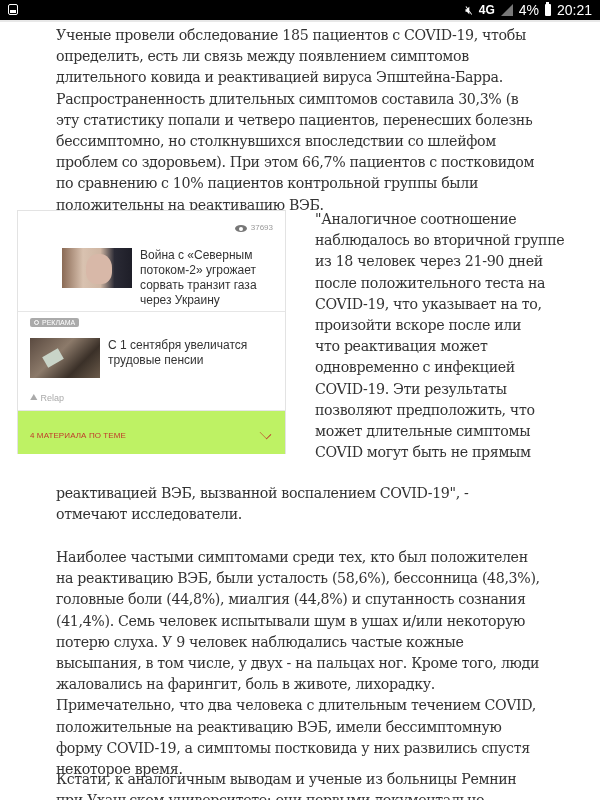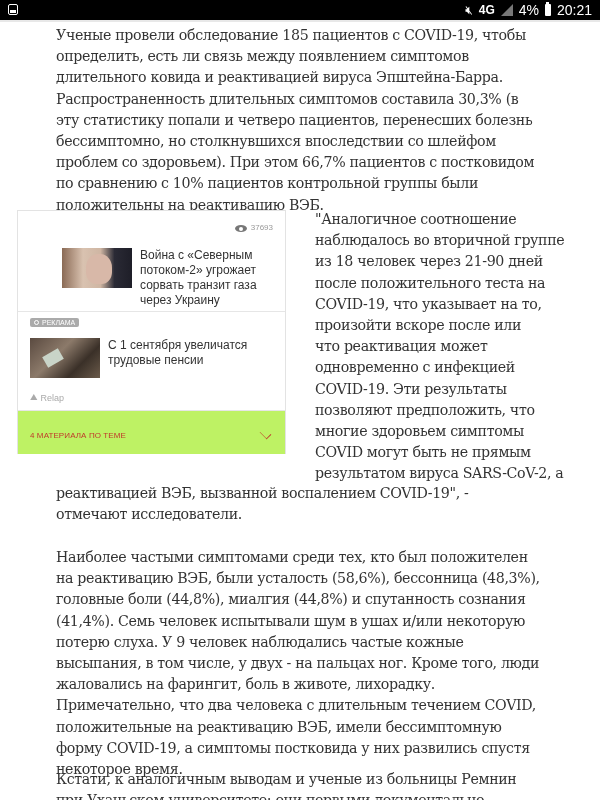--- a/index.html
+++ b/index.html
@@ -93,20 +93,19 @@
   <div>"Аналогичное соотношение</div>
   <div>наблюдалось во вторичной группе</div>
   <div>из 18 человек через 21-90 дней</div>
   <div>после положительного теста на</div>
   <div>COVID-19, что указывает на то,</div>
   <div>произойти вскоре после или</div>
   <div>что реактивация может</div>
   <div>одновременно с инфекцией</div>
   <div>COVID-19. Эти результаты</div>
   <div>позволяют предположить, что</div>
-  <div>многие здоровьем симптомы</div>
+  <div>может длительные симптомы</div>
   <div>COVID могут быть не прямым</div>
-  <div>результатом вируса SARS-CoV-2, а</div>
 </div>
 
 <p class="p2 txt" style="margin:0">реактивацией ВЭБ, вызванной воспалением COVID-19", - отмечают исследователи.</p>
 <p class="p3 txt" style="margin:0">Наиболее частыми симптомами среди тех, кто был положителен на реактивацию ВЭБ, были усталость (58,6%), бессонница (48,3%), головные боли (44,8%), миалгия (44,8%) и спутанность сознания (41,4%). Семь человек испытывали шум в ушах и/или некоторую потерю слуха. У 9 человек наблюдались частые кожные высыпания, в том числе, у двух - на пальцах ног. Кроме того, люди жаловались на фарингит, боль в животе, лихорадку. Примечательно, что два человека с длительным течением COVID, положительные на реактивацию ВЭБ, имели бессимптомную форму COVID-19, а симптомы постковида у них развились спустя некоторое время.</p>
 <p class="p4 txt" style="margin:0">Кстати, к аналогичным выводам и ученые из больницы Ремнин при Уханьском университете: они первыми документально зафиксировали</p>
 
 </body></html>

